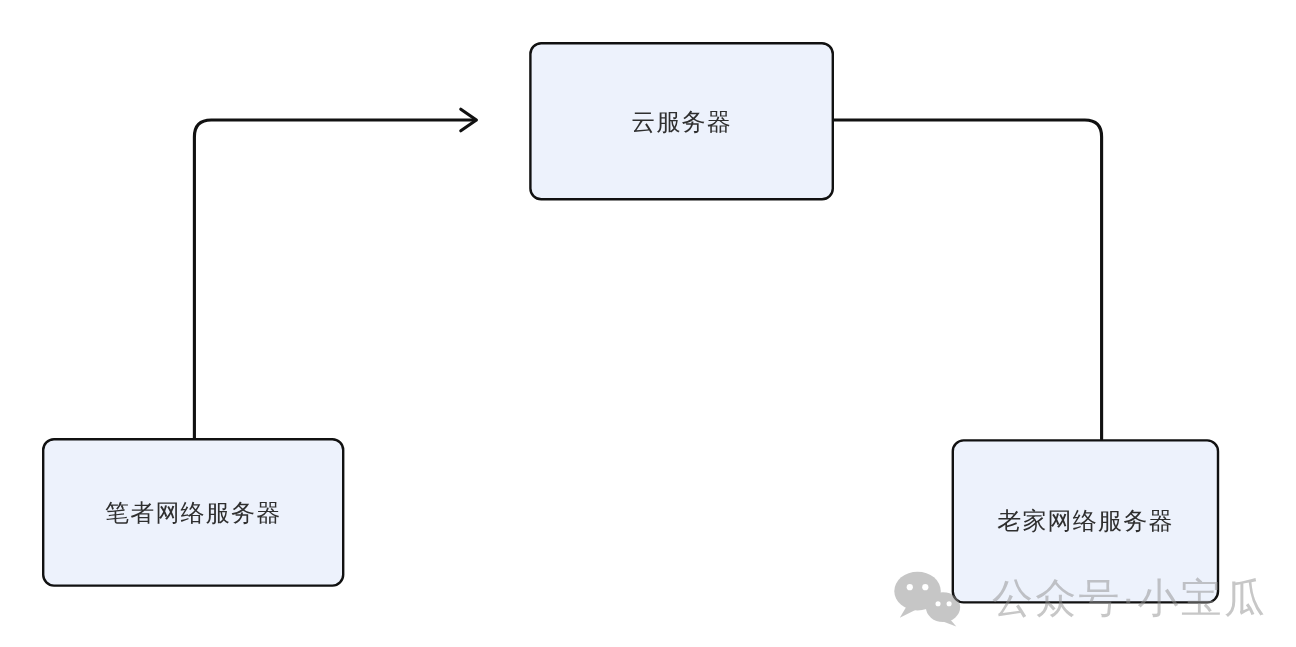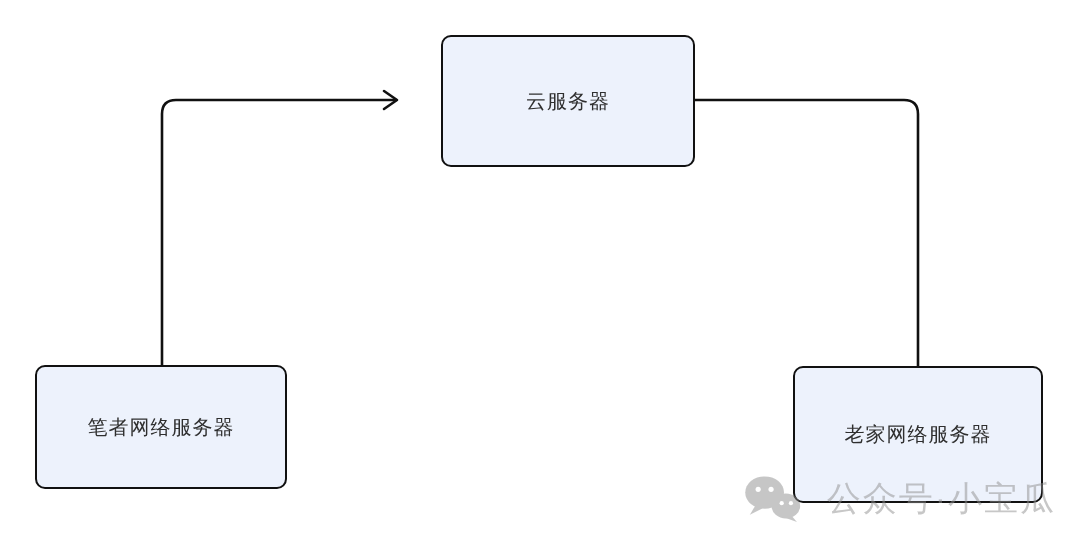--- a/index.html
+++ b/index.html
@@ -34,21 +34,21 @@
     display: flex; align-items: center; justify-content: center;
   }
   .node-label {
     font-size: 20px;
     letter-spacing: 1px;
     color: var(--node_text, #2f2f2f);
     white-space: nowrap;
   }
   .node-cloud    { left: 401px; top: 35px;  width: 254px; height: 132px; margin-left: 40px; }
   .node-author   { left: 35px;  top: 365px; width: 252px; height: 124px; }
-  .node-hometown { left: 793px; top: 366px; width: 250px; height: 137px; }
+  .node-hometown { left: 793px; top: 366px; width: 223px; height: 137px; }
   .watermark {
     position: absolute;
     right: 24px; bottom: 16px;
     display: flex; align-items: center; gap: 25px;
     opacity: 0.5;
     pointer-events: none;
     margin-top: 30px;
   }
   .watermark-text {
     font-size: 34px;

